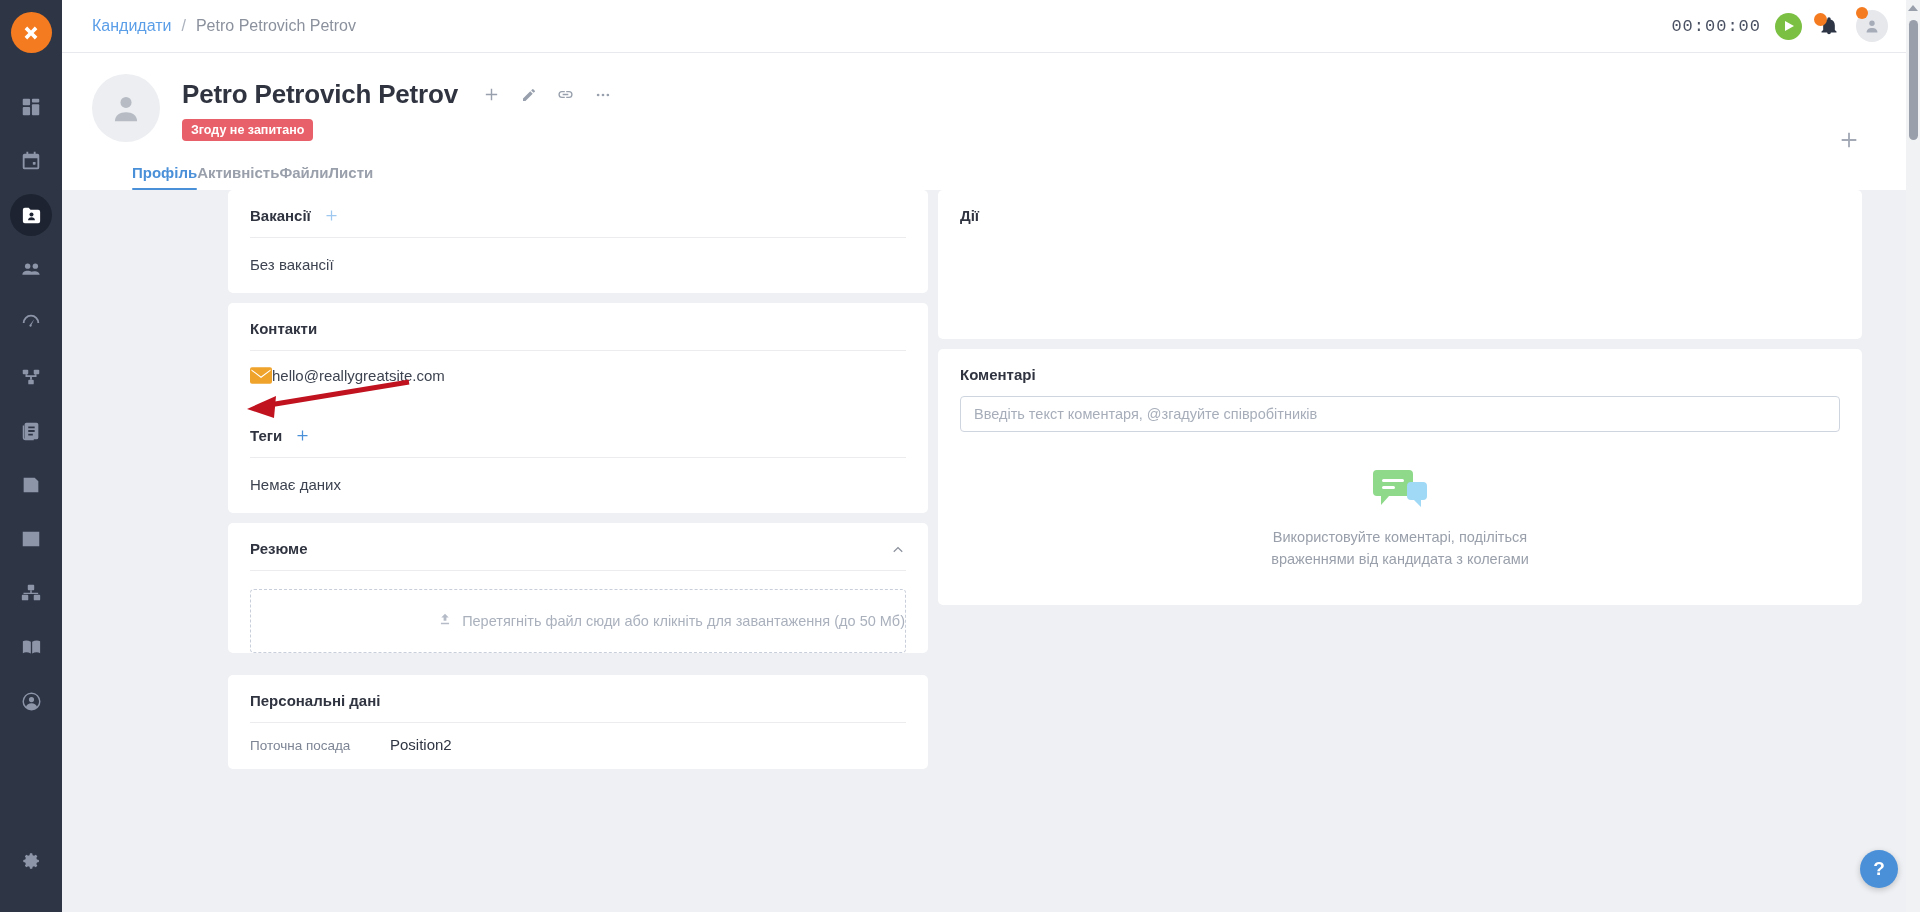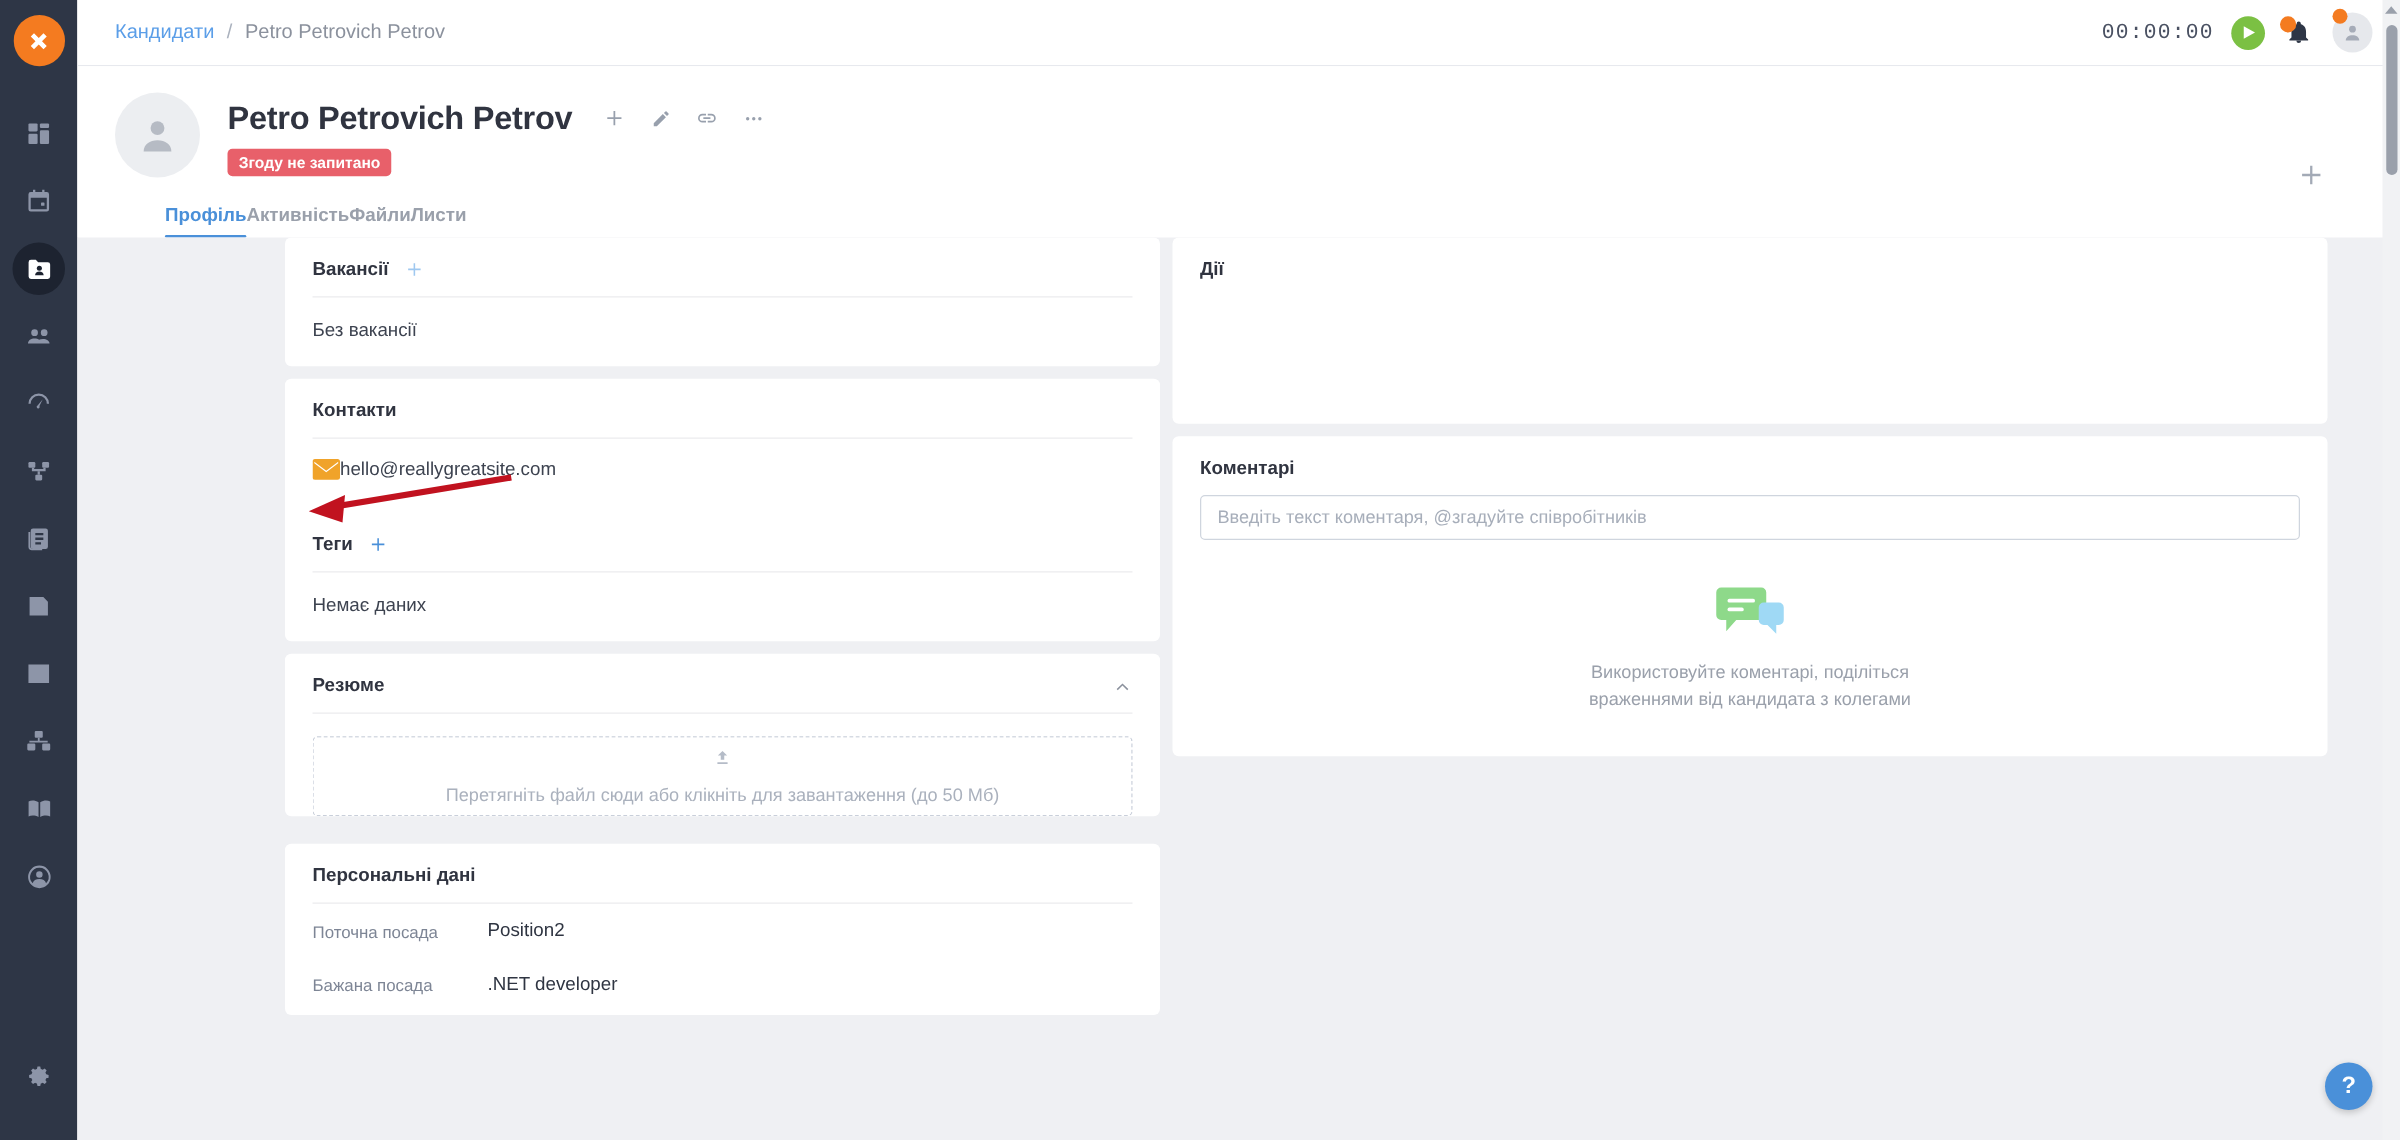--- a/index.html
+++ b/index.html
@@ -50,21 +50,21 @@
   .topbar {
     height: 53px; flex: 0 0 53px;
     background: #fff; border-bottom: 1px solid #e7e9ee;
     display: flex; align-items: center;
     padding-left: 30px; padding-right: 14px;
   }
   .breadcrumb { display: flex; align-items: center; font-size: 16px; }
   .breadcrumb .crumb-link { color: #5b9ee8; cursor: pointer; }
   .breadcrumb .crumb-sep { color: #aab1bd; margin: 0 10px; }
   .breadcrumb .crumb-current { color: #8b919d; }
-  .topbar-right { margin-left: auto; display: flex; align-items: center; gap: 14px; padding-right: 8px; }
+  .topbar-right { margin-left: auto; display: flex; align-items: center; gap: 14px; padding-right: 18px; }
   .timer {
     font-family: "Liberation Mono", "DejaVu Sans Mono", monospace;
     font-size: 17px; color: #4a5162; letter-spacing: 1px;
   }
   .play-btn {
     width: 27px; height: 27px; border-radius: 50%;
     background: #7bc043; display: flex; align-items: center; justify-content: center;
     cursor: pointer;
   }
   .play-btn .tri {
@@ -160,22 +160,22 @@
   .chev svg { fill: #8b919d; }
   .card-body { padding: 18px 0 20px 0; font-size: 15px; color: #3d4350; }
 
   .contact-line { display: flex; align-items: center; padding: 16px 0 26px 0; }
   .mail-ico { width: 22px; height: 17px; flex: 0 0 22px; }
   .contact-line .mail-text { font-size: 15px; color: #3d4350; }
 
   .dropzone {
     margin: 18px 0 22px 0;
     border: 1px dashed #c9cfda; border-radius: 4px;
-    height: 64px; display: flex; align-items: center; justify-content: center;
-    gap: 10px; cursor: pointer; flex-direction: column;
+    height: 64px; display: flex; align-items: center; justify-content: flex-end;
+    gap: 10px; cursor: pointer;
   }
   .dropzone .up-ico svg { fill: #b5bcc8; }
   .dropzone .dz-text { font-size: 14.5px; color: #aab1bd; }
 
   .pd-row { display: flex; align-items: flex-end; padding: 13px 0 0 0; }
   .pd-label { width: 140px; flex: 0 0 140px; font-size: 13.5px; color: #7d8595; }
   .pd-value { font-size: 15px; color: #2f3542; }
 
   
   .empty-state { display: flex; flex-direction: column; align-items: center; justify-content: center; }
@@ -463,24 +463,20 @@
 
         <div class="card">
           <div class="card-title-row">
             <span class="card-title">Персональні дані</span>
           </div>
           <div style="padding-bottom:16px;">
             <div class="pd-row">
               <span class="pd-label">Поточна посада</span>
               <span class="pd-value">Position2</span>
             </div>
-            <div class="pd-row" style="padding-top:26px;">
-              <span class="pd-label">Бажана посада</span>
-              <span class="pd-value">.NET developer</span>
-            </div>
           </div>
         </div>
 
       </div>
 
       <div class="col-right">
 
         <div class="card" style="height:149px;">
           <div style="padding-top:17px;">
             <span class="card-title">Дії</span>

